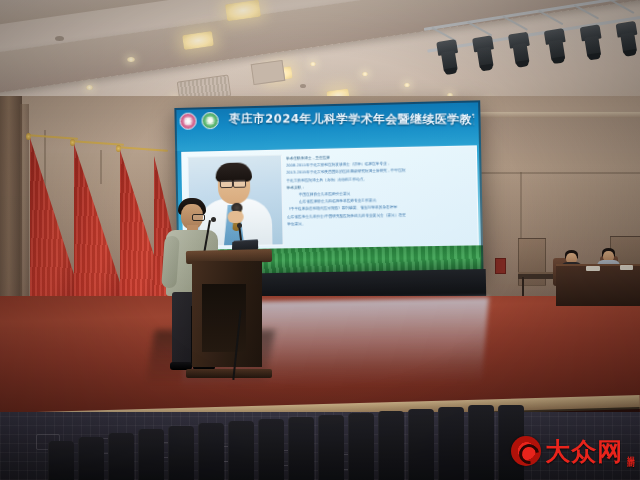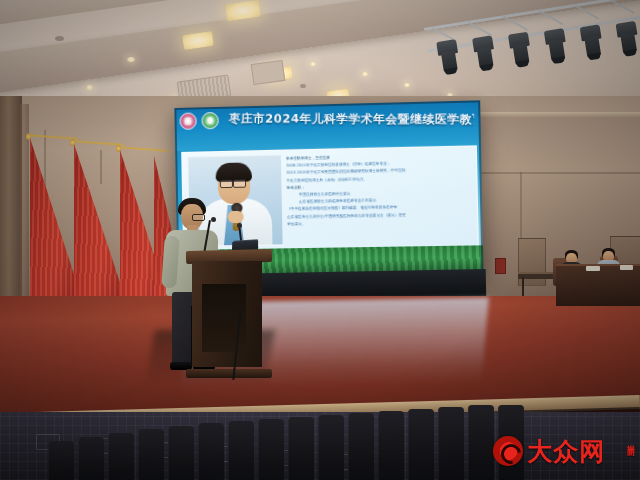--- a/index.html
+++ b/index.html
@@ -398,21 +398,21 @@
     position:relative;width:30px;height:30px;border-radius:50%;
     background:radial-gradient(circle at 52% 50%,#e8241c 0 40%,#b01109 41% 100%);
     box-shadow:0 0 3px rgba(0,0,0,.6);
   }
   .wm-logo::after{
     content:"";position:absolute;left:8px;top:8px;width:14px;height:14px;
     border-radius:50%;border:3px solid #2a0604;border-right-color:transparent;
     transform:rotate(35deg);
   }
   .wm-text{
-    display:flex;align-items:flex-start;gap:20px;
+    display:flex;align-items:center;gap:2px;
   }
   .wm-main{
     font-family:"DejaVu Sans", sans-serif;font-weight:bold;font-size:25px;color:#e8241c;
     text-shadow:0 1px 2px rgba(0,0,0,.8);line-height:1;letter-spacing:1px;
   }
   .wm-sub{
     font-family:"DejaVu Sans", sans-serif;font-size:8px;color:#e8241c;
     text-shadow:0 1px 1px rgba(0,0,0,.8);line-height:1.1;
     writing-mode:vertical-rl;letter-spacing:0;
   }

